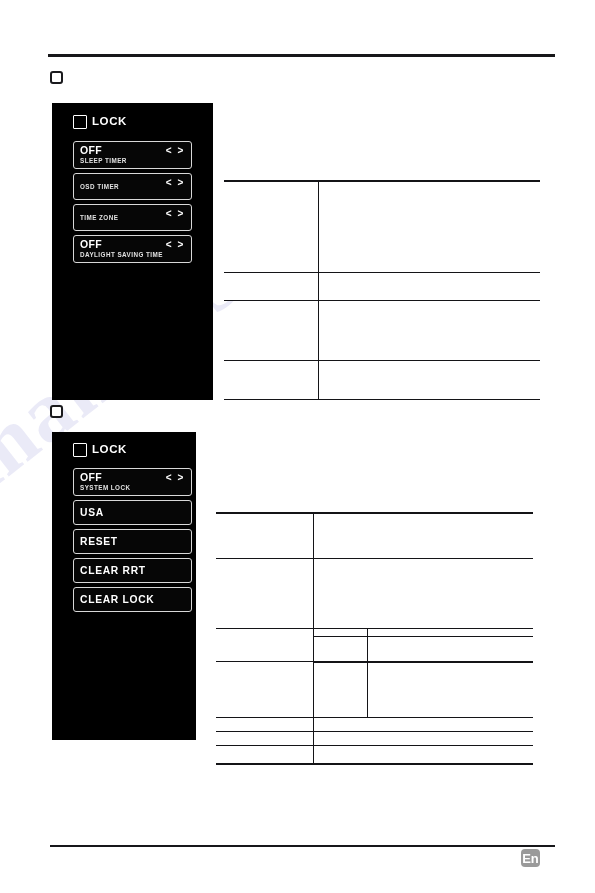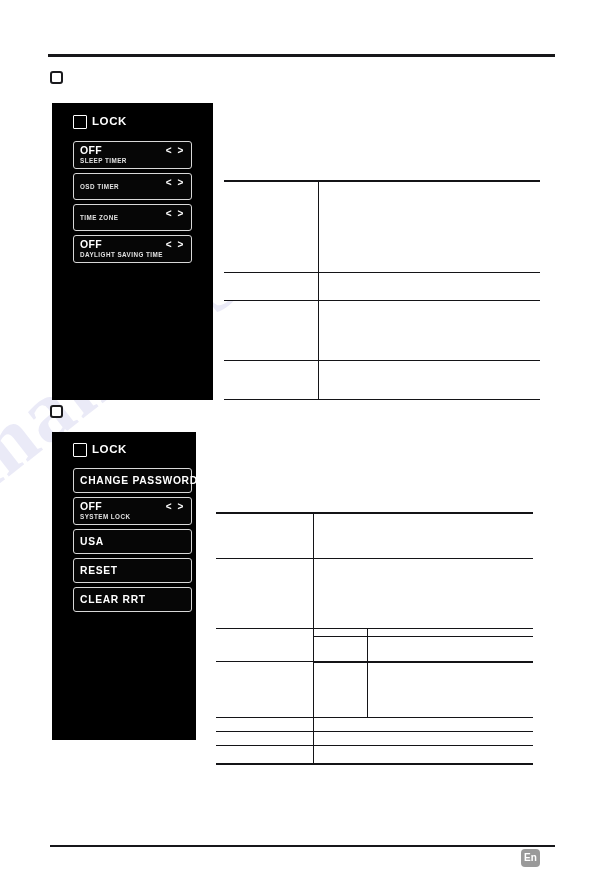--- a/index.html
+++ b/index.html
@@ -190,21 +190,21 @@
   
   .lang-badge {
     position: absolute;
     left: 521px;
     top: 849px;
     width: 19px;
     height: 18px;
     background: #9a9a9a;
     border-radius: 4px;
     color: #ffffff;
-    font-size: 10px;
+    font-size: 13px;
     font-weight: bold;
     display: flex;
     align-items: center;
     justify-content: center;
     line-height: 1;
   }
 
   
   .watermark {
     position: absolute;
@@ -308,43 +308,43 @@
 
   <div class="osd-panel" id="panel-lock">
 
     <div class="osd-head">
       <div class="osd-head-box"></div>
       <div class="osd-head-label">LOCK</div>
     </div>
 
     <div class="osd-list">
 
-      <div class="osd-item single">
-        <div class="osd-title">CHANGE PASSWORD</div>
-      </div>
 
       <div class="osd-item tall">
         <div class="osd-arrows">&lt; &gt;</div>
         <div class="osd-value">OFF</div>
         <div class="osd-sub">SYSTEM LOCK</div>
       </div>
 
       <div class="osd-item single">
         <div class="osd-title">USA</div>
       </div>
 
       <div class="osd-item single">
         <div class="osd-title">RESET</div>
       </div>
 
 
       <div class="osd-item single">
         <div class="osd-title">CLEAR RRT</div>
       </div>
 
+      <div class="osd-item single">
+        <div class="osd-title">CLEAR LOCK</div>
+      </div>
 
     </div>
   </div>
 
   <table class="doc-table" id="table-lock">
     <colgroup>
         <col style="width:97px">
         <col style="width:54px">
         <col style="width:166px">
       </colgroup>

